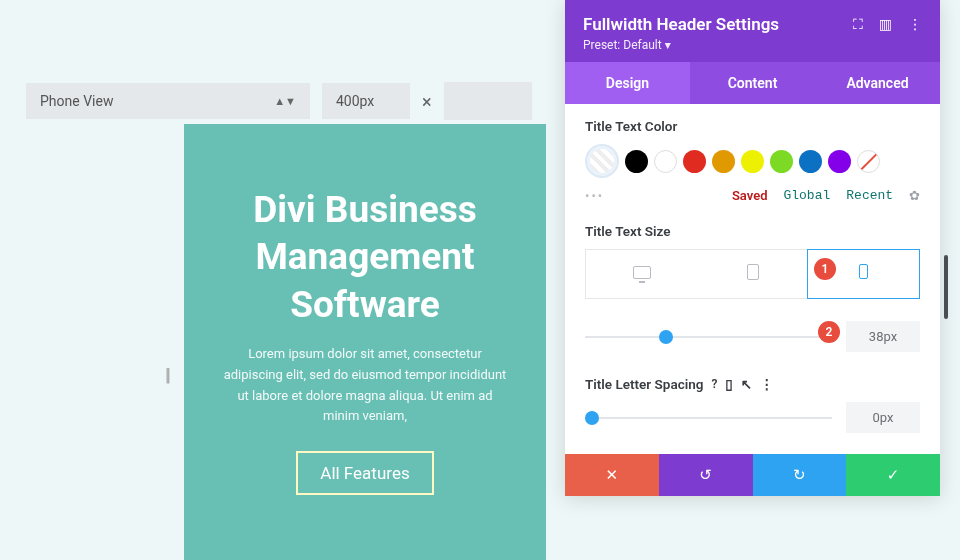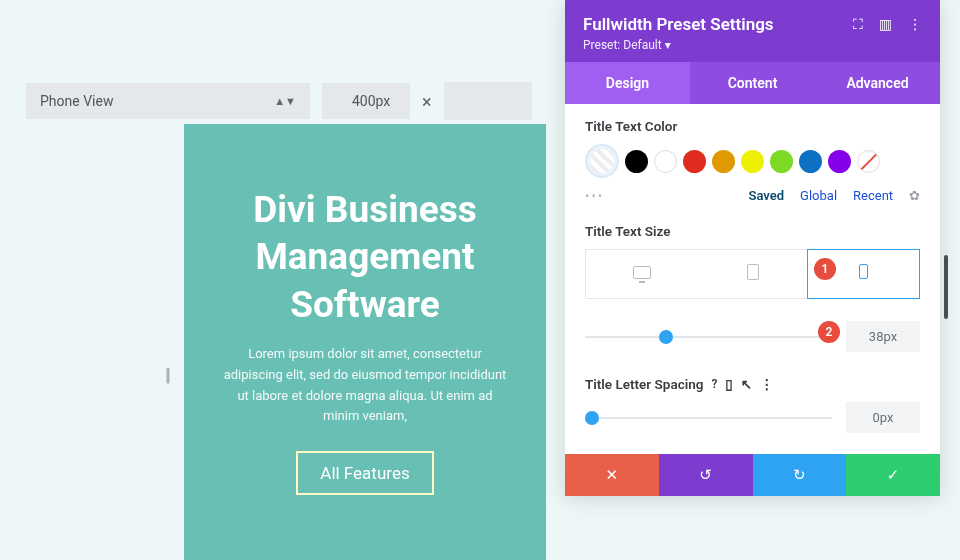--- a/index.html
+++ b/index.html
@@ -2,21 +2,21 @@
 <html><head>
 <meta charset="utf-8">
 <style>
   * { box-sizing: border-box; margin: 0; padding: 0; }
   body { width: 960px; height: 560px; background: #eef7f7; font-family: -apple-system, BlinkMacSystemFont, "Segoe UI", Roboto, sans-serif; position: relative; overflow: hidden; }
   
   
   .top-controls { position: absolute; top: 82px; left: 26px; display: flex; gap: 12px; align-items: center; }
   .select-box { background: #e4e8eb; padding: 10px 14px; width: 284px; display: flex; justify-content: space-between; align-items: center; color: #555; font-size: 14px; }
   .select-caret { font-size: 11px; color: #666; }
-  .width-box { background: #e4e8eb; padding: 10px 30px; width: 88px; color: #555; font-size: 14px; }
+  .width-box { background: #e4e8eb; padding: 10px 14px; width: 88px; color: #555; font-size: 14px; }
   .clear-x { color: #666; font-size: 18px; cursor: pointer; }
   .empty-box { background: #e4e8eb; width: 88px; height: 38px; }
   
   
   .phone-preview { position: absolute; top: 124px; left: 184px; width: 362px; height: 511px; background: #68bfb4; padding: 62px 36px 0 36px; text-align: center; color: #fff; }
   .phone-preview h1 { font-size: 37px; font-weight: 700; line-height: 1.28; margin-bottom: 16px; }
   .phone-preview p { font-size: 13px; line-height: 1.6; opacity: 0.92; margin-bottom: 24px; }
   .btn-outline { display: inline-block; border: 2px solid #fef9c3; padding: 10px 22px; font-size: 17px; color: #fff; }
   .drag-handle { position: absolute; left: 165px; top: 364px; color: #aaa; font-size: 18px; letter-spacing: -3px; }
   
@@ -36,22 +36,22 @@
   .field-label .help { font-size: 12px; }
   
   
   .color-row { display: flex; gap: 6px; align-items: center; margin-bottom: 10px; }
   .swatch { width: 23px; height: 23px; border-radius: 50%; }
   .swatch.selected { width: 34px; height: 34px; border: 2px solid #dce9f5; box-shadow: 0 0 0 3px #eaf3fb inset; background-image: repeating-linear-gradient(45deg, #eee 0 4px, #fff 4px 8px); }
   .swatch-none { background: #fff; border: 1px solid #ddd; position: relative; overflow: hidden; }
   .swatch-none::after { content: ''; position: absolute; width: 140%; height: 2px; background: #e74c3c; top: 50%; left: -20%; transform: rotate(-45deg); }
   .color-tabs { display: flex; justify-content: flex-end; gap: 16px; font-size: 13px; margin-bottom: 20px; align-items: center; }
   .color-tabs .dots { margin-right: auto; color: #bbb; letter-spacing: 2px; }
-  .ct-saved { color: #0c4a6e; font-weight: 600; }
-  .ct-rest { color: #1d4ed8; }
+  .ct-saved { color: #b91c1c; font-weight: 600; }
+  .ct-rest { color: #0f766e; font-family: Liberation Mono, monospace; }
   .gear { color: #9aa0a6; }
   
   
   .device-toggle { display: flex; border: 1px solid #e5e7ea; margin-bottom: 22px; }
   .device-toggle > div { flex: 1; text-align: center; padding: 14px 0; color: #b8bcc2; position: relative; }
   .device-toggle > div.active { border: 1px solid #2ea3f2; margin: -1px; color: #2ea3f2; }
   
   
   .slider-row { display: flex; align-items: center; gap: 14px; margin-bottom: 24px; position: relative; }
   .slider-track { flex: 1; height: 2px; background: #e2e5e9; position: relative; }
@@ -95,21 +95,21 @@
 
 <div class="phone-preview">
   <h1>Divi Business Management Software</h1>
   <p>Lorem ipsum dolor sit amet, consectetur adipiscing elit, sed do eiusmod tempor incididunt ut labore et dolore magna aliqua. Ut enim ad minim veniam,</p>
   <div class="btn-outline">All Features</div>
 </div>
 
 <div class="panel">
   <div class="panel-header">
     <div class="panel-title-row">
-      <div class="panel-title">Fullwidth Preset Settings</div>
+      <div class="panel-title">Fullwidth Header Settings</div>
       <div class="panel-icons">
         <span>⛶</span>
         <span>▥</span>
         <span>⋮</span>
       </div>
     </div>
     <div class="panel-preset">Preset: Default ▾</div>
   </div>
   <div class="panel-tabs">
     <div class="panel-tab active">Design</div>

